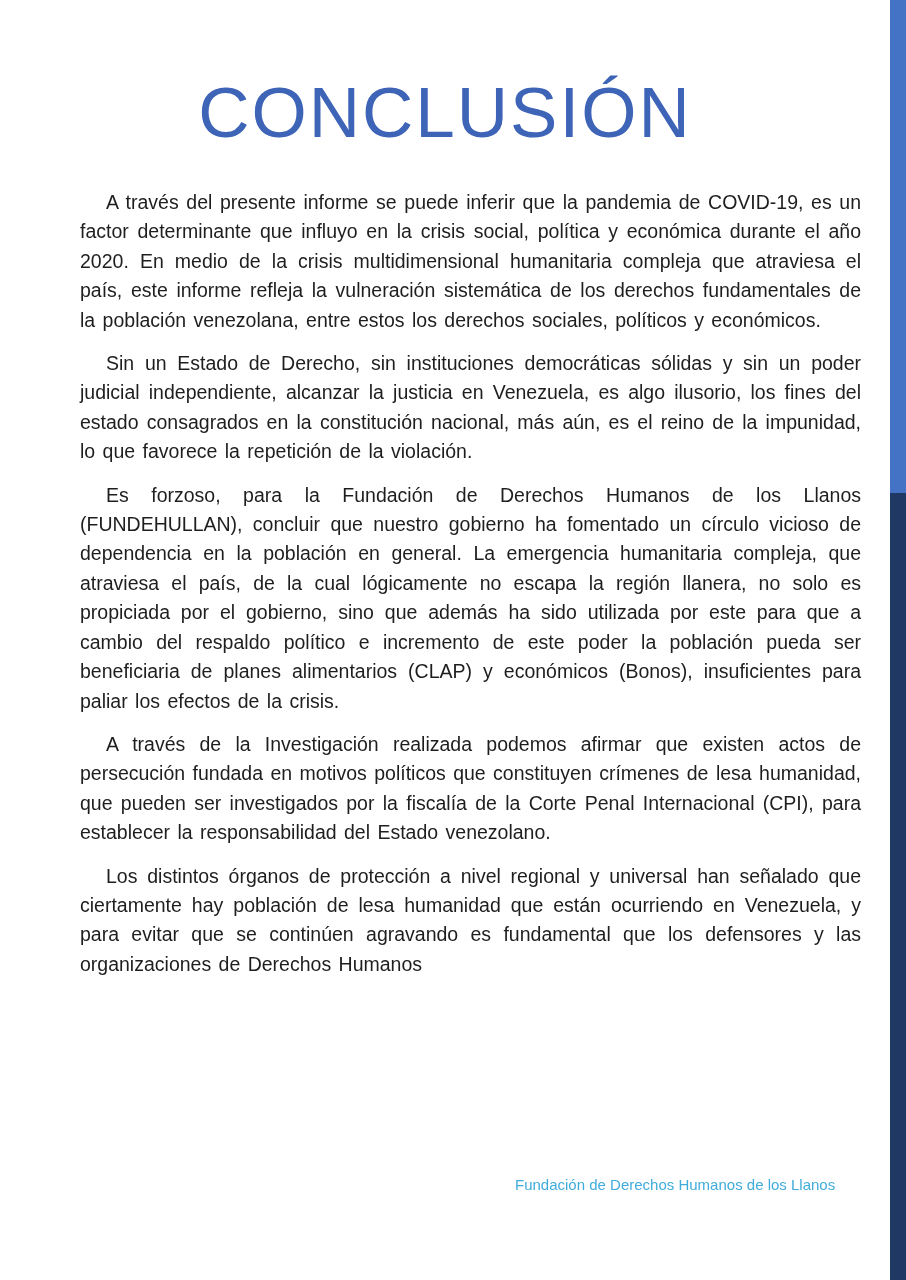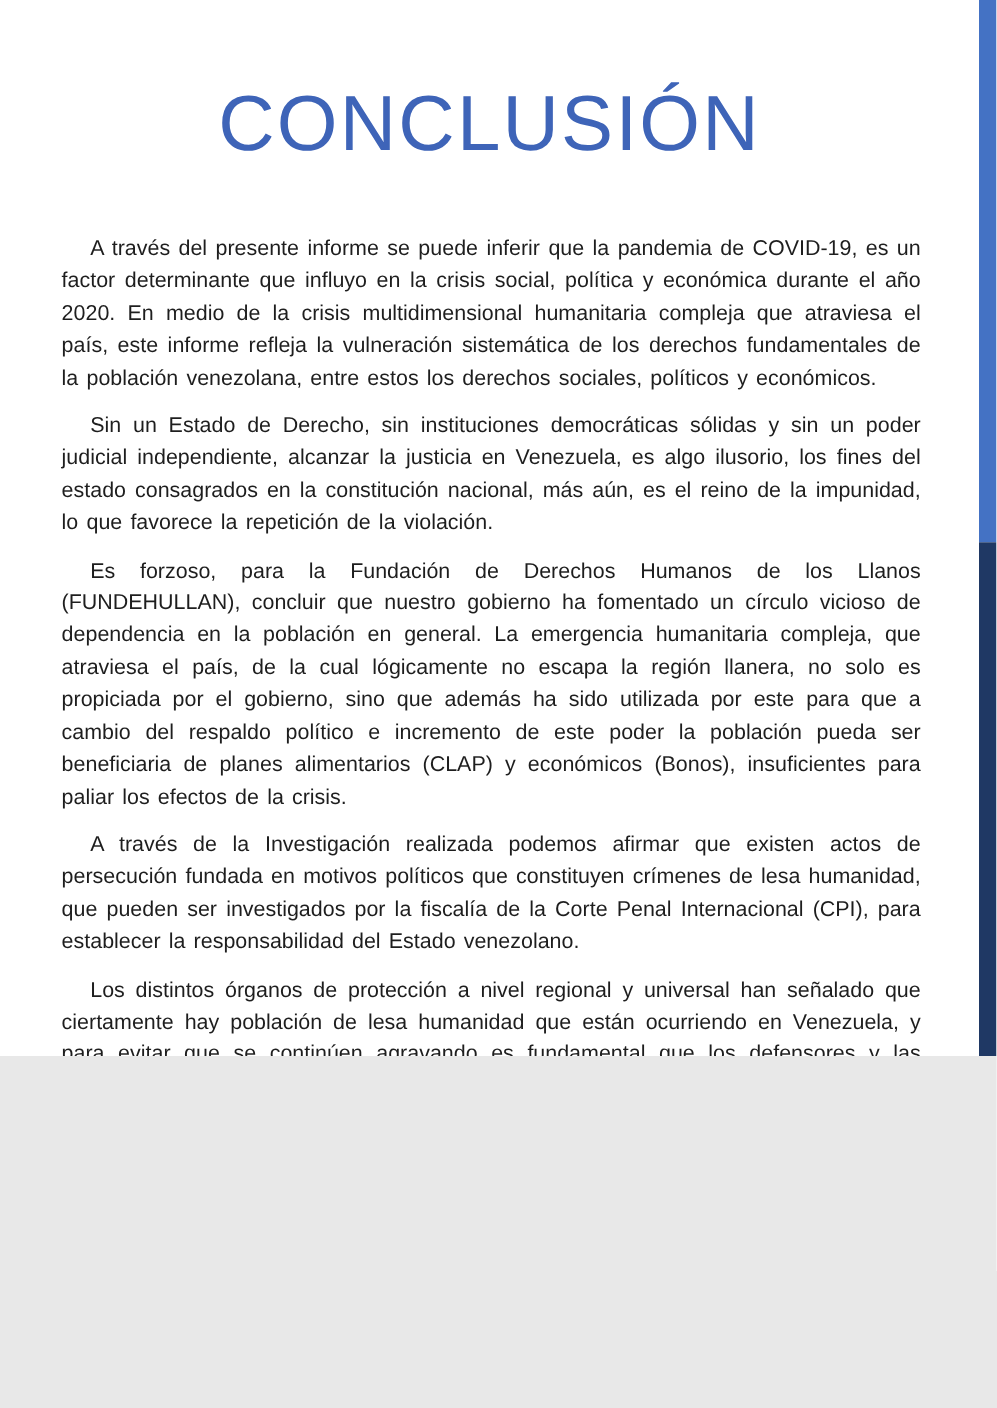--- a/index.html
+++ b/index.html
@@ -5,21 +5,21 @@
   :root{
     --title-blue:#3E64B8;
     --bar-top:#4472C4;
     --bar-bottom:#1F3864;
     --footer-cyan:#41ACDB;
     --body-text:#1E1E1E;
   }
   html,body{margin:0;padding:0;background:#e8e8e8;}
   .page{
     position:relative;
-    width:906px;height:960px;
+    width:906px;height:1280px;
     margin:0 auto;
     background:#ffffff;
     font-family:"Liberation Sans", sans-serif;
     overflow:hidden;
   }
   .accent-bar-top{
     position:absolute;top:0;right:0;
     width:16px;height:493px;
     background:var(--bar-top);
   }
@@ -34,40 +34,38 @@
     margin:0;
     text-align:center;
     font-size:71px;
     font-weight:300;
     letter-spacing:2px;
     color:var(--title-blue);
     font-family:"Liberation Sans", sans-serif;
   }
   .content{
     position:absolute;
-    top:188px;left:56px;
+    top:188px;left:80px;
     width:781px;
-    margin-top:24px;
   }
   .content p{
     margin:0 0 14px 0;
     font-size:19.5px;
     line-height:29.4px;
     font-weight:300;
     color:var(--body-text);
     text-align:justify;
     text-indent:26px;
     word-spacing:2px;
   }
   .footer{
     position:absolute;
     top:1172px;right:61px;
     width:330px;
-    text-align:right;
-    font-size:22px;
+    font-size:15px;
     line-height:25px;
     font-weight:300;
     color:var(--footer-cyan);
   }
 </style>
 </head>
 <body>
 
 <div class="page">
 

